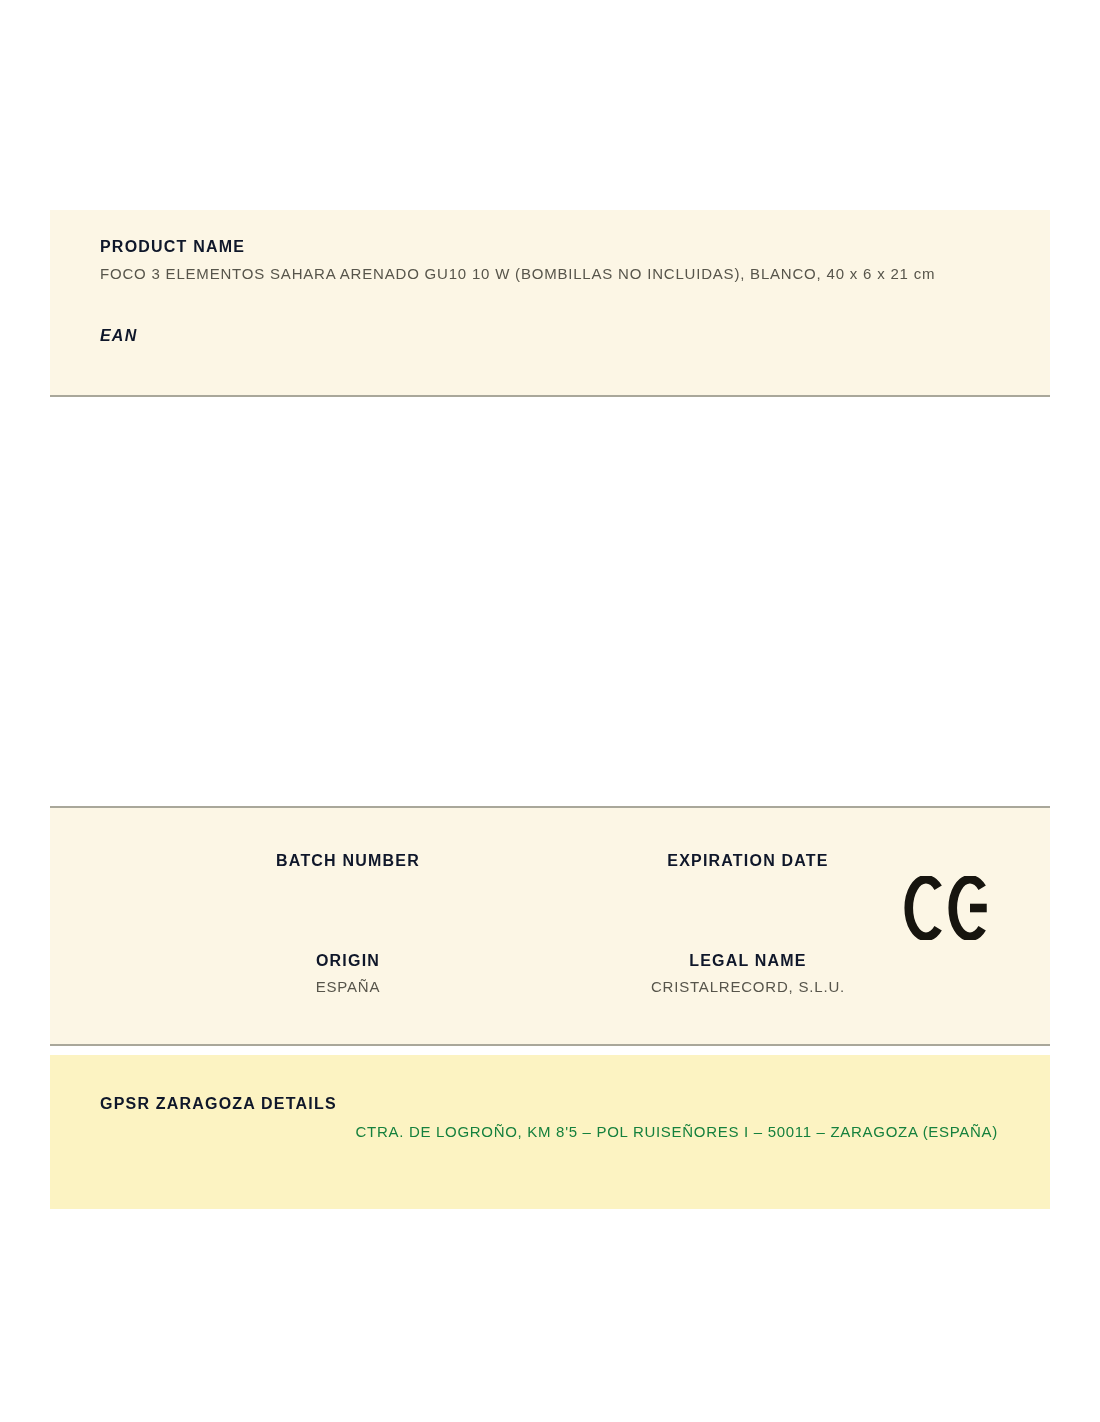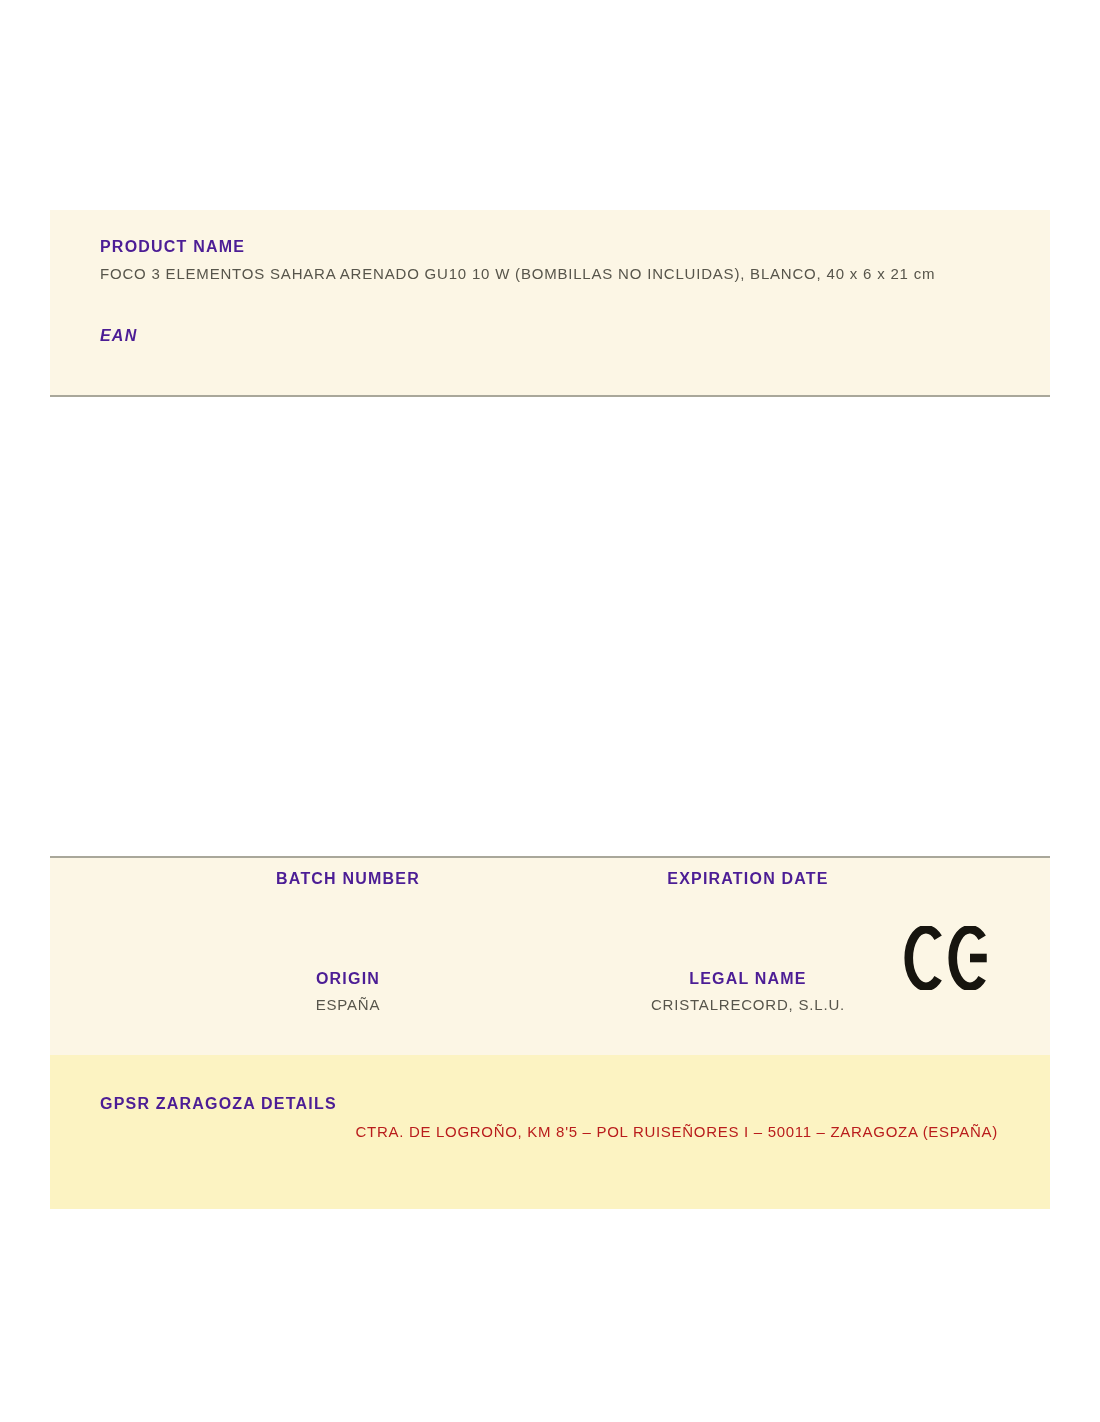--- a/index.html
+++ b/index.html
@@ -24,40 +24,40 @@
     top: 210px;
     height: 187px;
     background: #FCF6E5;
     border-bottom: 2px solid #A9A79A;
     padding: 28px 46px 0 50px;
   }
 
   .field-label {
     font-size: 16px;
     font-weight: bold;
-    color: #4c1d95;
+    color: #0f172a;
     letter-spacing: 1.2px;
   }
   .field-value {
     font-size: 15px;
     font-weight: normal;
     color: #57554B;
     letter-spacing: 0.8px;
   }
   .product-block .field-value { margin-top: 9px; }
   .product-block .ean-label { margin-top: 45px; font-style: italic; }
 
   
   .info-block {
-    top: 856px;
+    top: 806px;
     height: 240px;
     background: #FCF6E5;
     border-top: 2px solid #A9A79A;
     border-bottom: 2px solid #A9A79A;
-    padding-top: 12px;
+    padding-top: 44px;
   }
   .info-grid {
     display: grid;
     grid-template-columns: 400px 400px;
     margin-left: 98px;
   }
   .info-grid.row-2 { margin-top: 74px; }
   .info-cell { text-align: center; }
   .info-cell .field-value { margin-top: 8px; }
 
@@ -74,21 +74,21 @@
   .gpsr-block {
     top: 1055px;
     height: 154px;
     background: #FCF3C2;
     padding: 40px 52px 0 50px;
   }
   .gpsr-address {
     margin-top: 10px;
     text-align: right;
     font-size: 15px;
-    color: #b91c1c;
+    color: #15803d;
     letter-spacing: 0.7px;
   }
 </style>
 </head>
 <body>
 
 <div class="page">
 
   <section class="block product-block">
     <div class="field-label">PRODUCT NAME</div>

